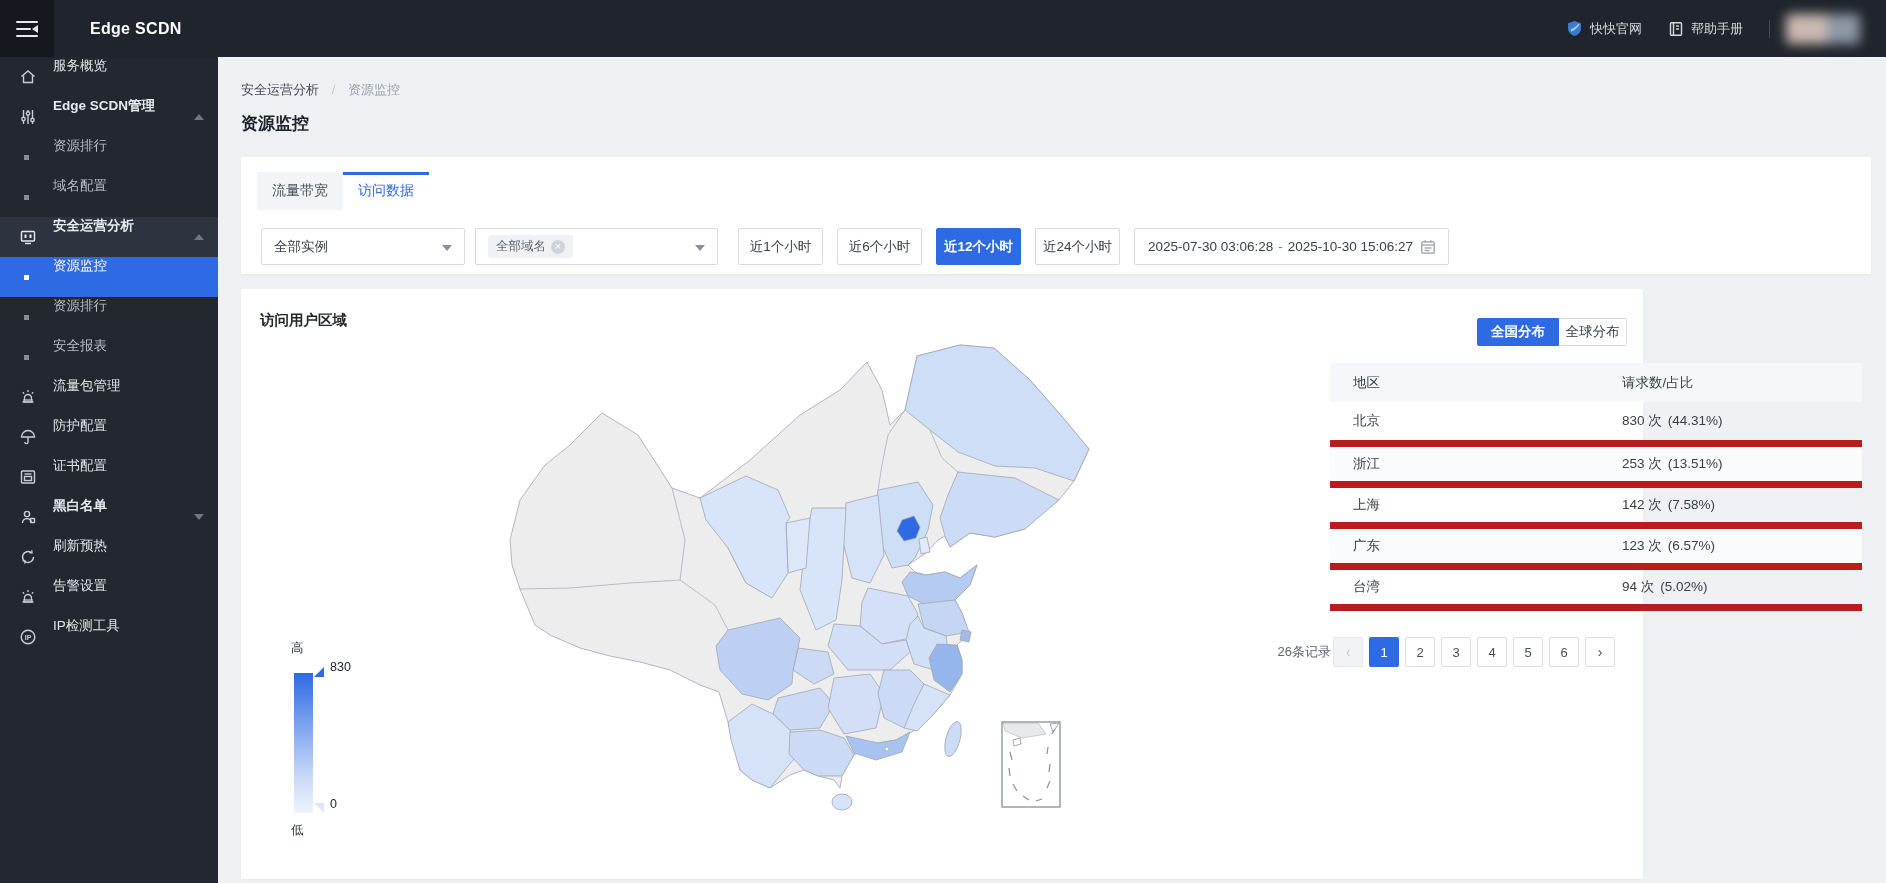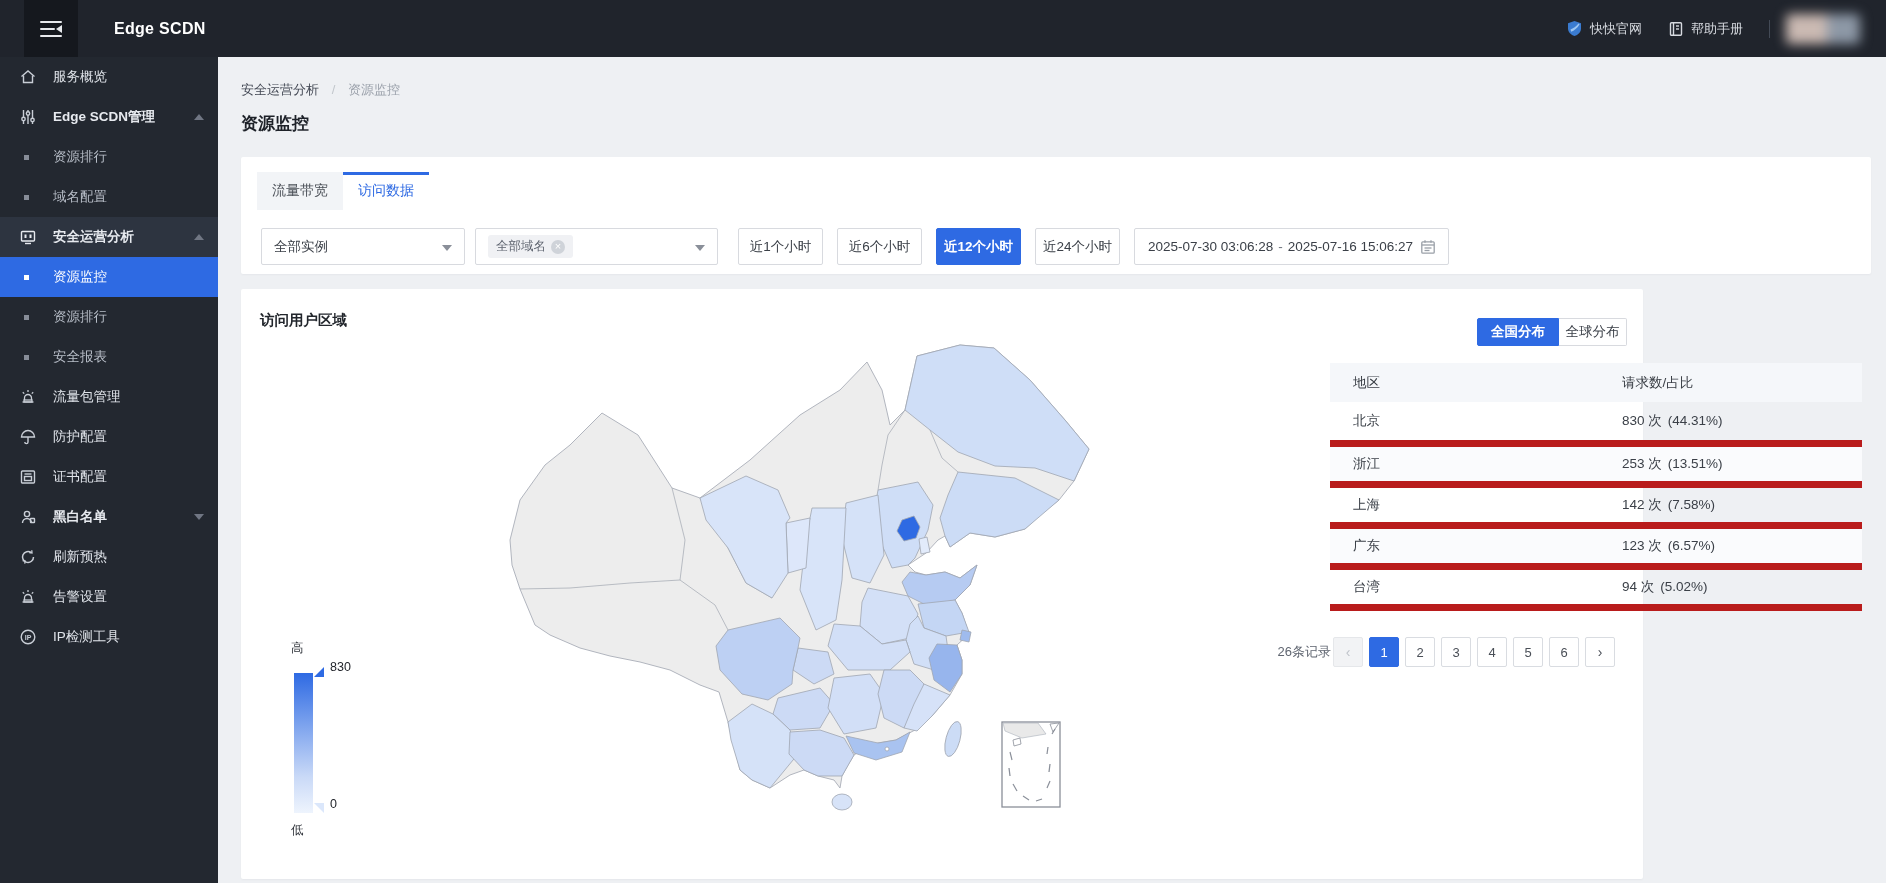--- a/index.html
+++ b/index.html
@@ -2,42 +2,42 @@
 <html><head>
 <meta charset="utf-8">
 <style>
   * { margin:0; padding:0; box-sizing:border-box; }
   html,body { width:1886px; height:883px; overflow:hidden; background:#eef0f3;
     font-family:"Liberation Sans", sans-serif; }
   .screen { position:relative; width:1886px; height:883px; }
 
   
   .topbar { position:absolute; left:0; top:0; width:1886px; height:57px; background:#20242c;
-    display:flex; align-items:center; z-index:30;padding-left:24px; }
+    display:flex; align-items:center; z-index:30; }
   .burger-box { width:54px; height:57px; background:#15181e; display:flex; align-items:center;
     justify-content:center; cursor:pointer; }
   .burger { position:relative; width:22px; height:16px; }
   .burger i { position:absolute; left:0; height:2px; background:#e8eaee; border-radius:1px; }
   .burger i:nth-child(1){ top:0; width:22px; }
   .burger i:nth-child(2){ top:7px; width:15px; }
   .burger i:nth-child(3){ top:14px; width:22px; }
   .burger .tri { position:absolute; right:0; top:4px; width:0; height:0;
     border-top:4px solid transparent; border-bottom:4px solid transparent; border-right:6px solid #e8eaee; }
   .brand { color:#ffffff; font-size:16px; font-weight:700; letter-spacing:.3px; margin-left:36px; }
   .topbar .grow { flex:1; }
   .hlink { display:flex; align-items:center; gap:7px; color:#d7dae0; font-size:13px;
     margin-right:26px; cursor:pointer; }
   .hlink svg { display:block; }
   .top-sep { width:1px; height:18px; background:#434a56; margin-right:16px; }
   .avatar-blur { width:74px; height:30px; border-radius:4px; margin-right:26px;
     background:linear-gradient(90deg,#cbbab3 0 55%, #8d98a6 55% 100%); filter:blur(6px); }
 
   
   .sidebar { position:absolute; left:0; top:57px; width:218px; height:826px; background:#232830; z-index:20; }
-  .si { position:relative; height:40px; display:flex; align-items:center; cursor:pointer;
+  .si { position:relative; height:40px; display:flex; align-items:flex-start; cursor:pointer;
     color:#c3c8d1; font-size:13.5px; }
   .si .lbl { margin-left:53px; white-space:nowrap; }
   .si.group { color:#e7eaef; font-weight:700; }
   .si.lvl1 { color:#dfe3e9; }
   .si.sub  { color:#b9bfc9; }
   .si.sub .bullet { position:absolute; left:24px; top:18px; width:5px; height:5px; background:#878d98; }
   .si.selected { background:#2e6ae3; color:#ffffff; }
   .si.selected .bullet { background:#ffffff; }
   .si.parent-active { background:#2d3440; }
   .si .ic { position:absolute; left:19px; top:11px; width:18px; height:18px; }
@@ -349,21 +349,21 @@
         <div class="tbtn active">
           <span>近12个小时</span>
         </div>
         <div class="tbtn">
           <span>近24个小时</span>
         </div>
 
         <div class="daterange">
           <span class="d">2025-07-30 03:06:28</span>
           <span class="dash">-</span>
-          <span class="d">2025-07-16 15:06:27</span>
+          <span class="d">2025-10-30 15:06:27</span>
           <svg width="16" height="16" viewBox="0 0 16 16" fill="none" stroke="#9aa0a8" stroke-width="1.3">
             <rect x="1.8" y="2.8" width="12.4" height="11.4" rx="1"></rect>
             <line x1="1.8" y1="6" x2="14.2" y2="6"></line>
             <line x1="5" y1="1.3" x2="5" y2="3.8"></line>
               <line x1="11" y1="1.3" x2="11" y2="3.8"></line>
             <line x1="4.5" y1="9" x2="11.5" y2="9"></line>
               <line x1="4.5" y1="11.5" x2="9.5" y2="11.5"></line>
           </svg>
         </div>
       </div>

